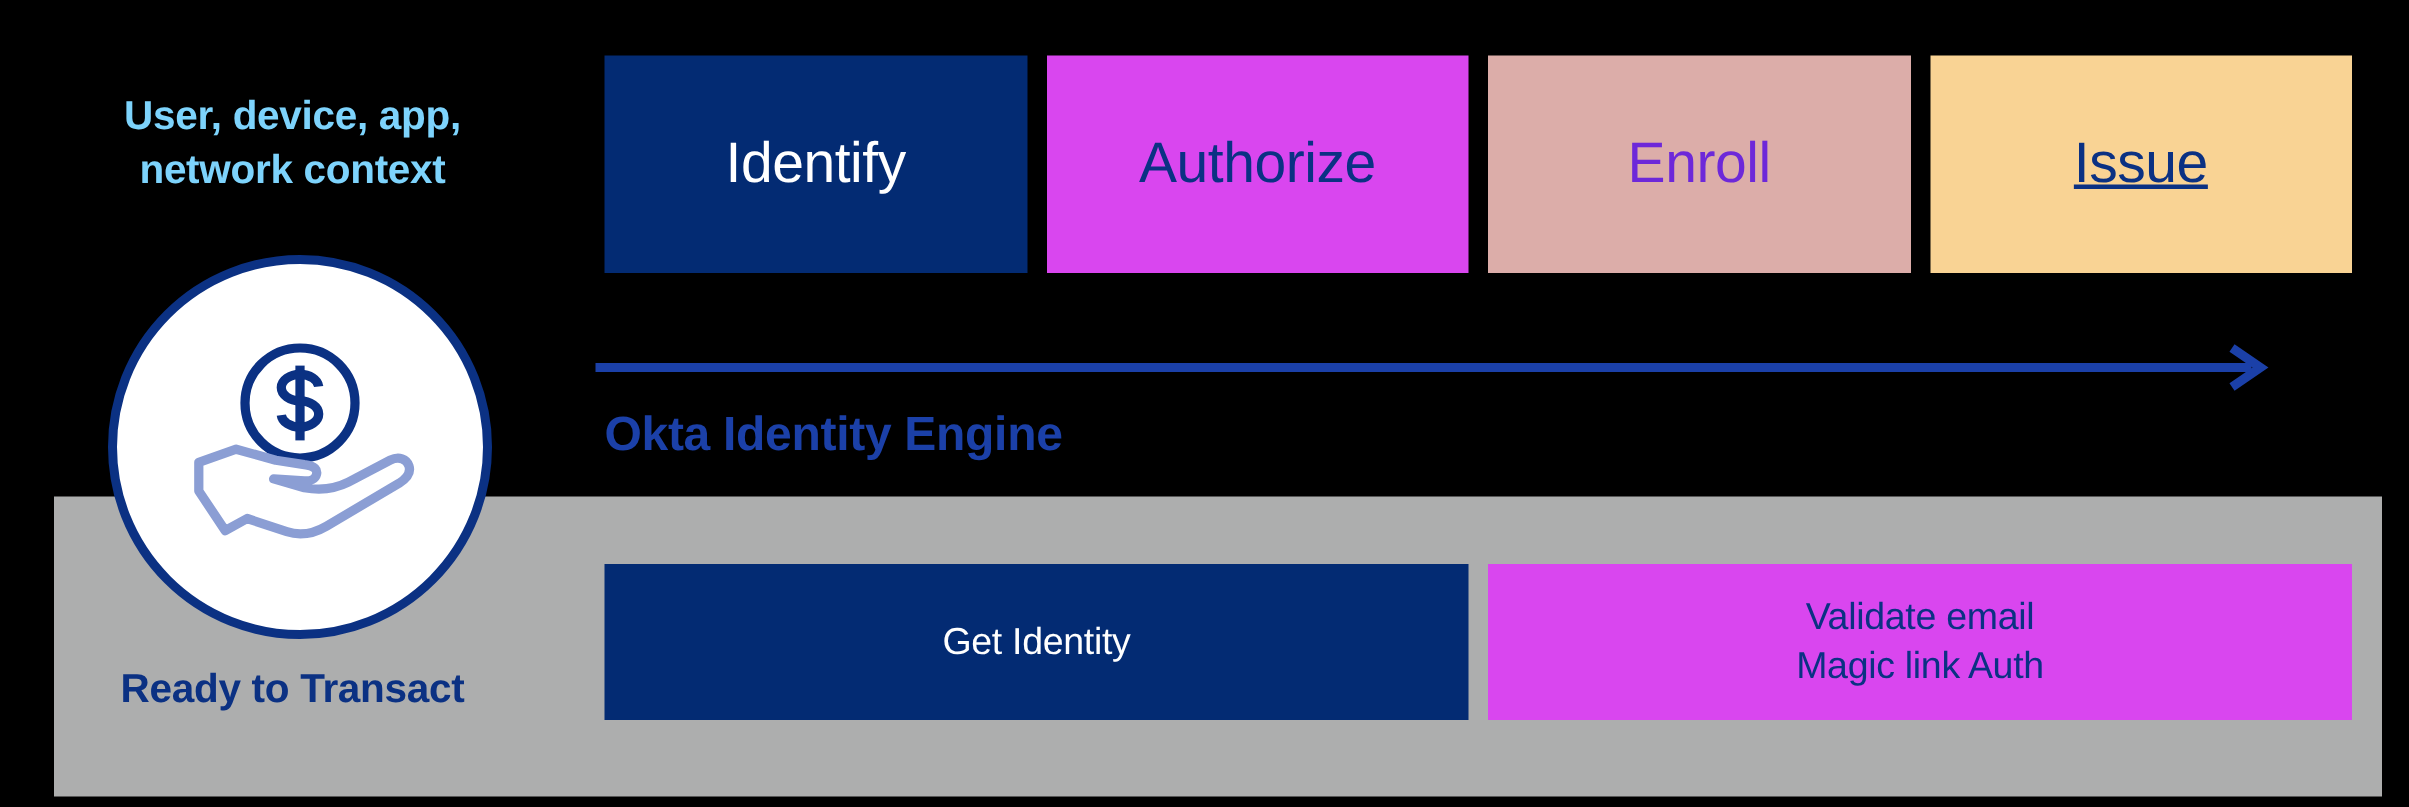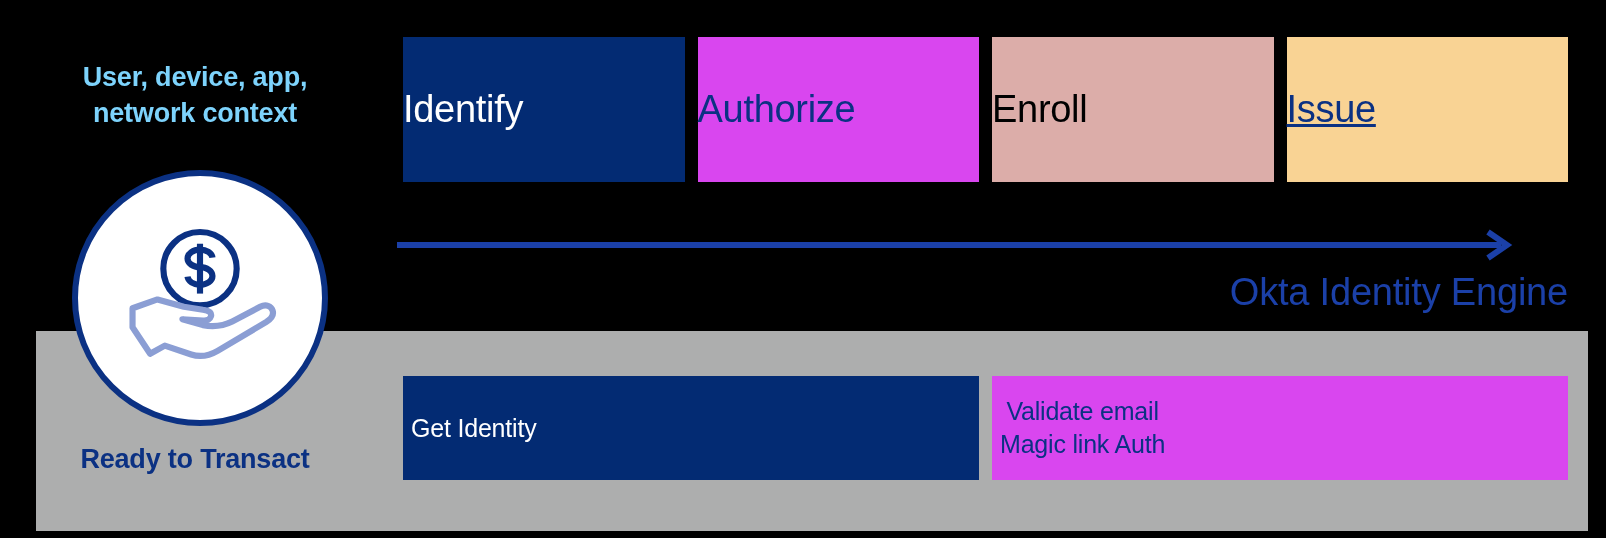--- a/index.html
+++ b/index.html
@@ -86,58 +86,59 @@
   }
   #row-bottom {
     top: 376px;
     height: 104px;
   }
 
   .stage-box {
     flex: 1 1 0;
     display: flex;
     align-items: center;
+    justify-content: center;
     text-align: center;
     box-sizing: border-box;
   }
   #row-top .stage-box {
     font-size: 38px;
     font-weight: 400;
     letter-spacing: -0.3px;
   }
   #row-bottom .stage-box {
     font-size: 25px;
     font-weight: 400;
     line-height: 1.32;
     letter-spacing: -0.2px;
     padding: 0 8px;
   }
 
   .c-navy   { background: #032b73; color: #ffffff; }
   .c-teal   { background: #d946ef; color: #0b3183; }
-  .c-rose   { background: #dcada9; color: #000000; }
+  .c-rose   { background: #dcada9; color: #6d28d9; }
   .c-gold   { background: #f9d394; color: #0b3183; text-decoration: underline; }
 
   
   #engine-arrow {
     position: absolute;
     left: 395px;
     top: 228px;
     width: 1130px;
     height: 34px;
   }
   #engine-label {
     position: absolute;
     left: 403px;
     top: 271px;
     width: 1165px;
-    text-align: right;
+    text-align: left;
     color: #1b40a8;
-    font-size: 38px;
-    font-weight: 400;
+    font-size: 32px;
+    font-weight: 700;
     letter-spacing: -0.2px;
   }
 </style>
 </head>
 <body>
 
 <div id="stage">
 
   <div id="gray-band"></div>
 

